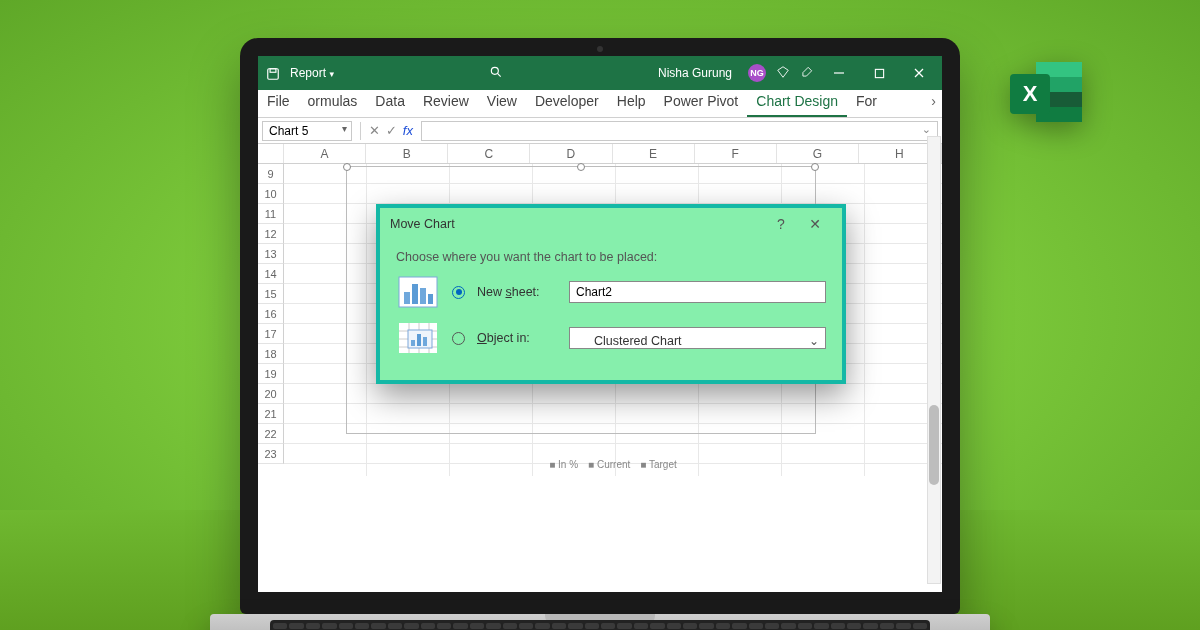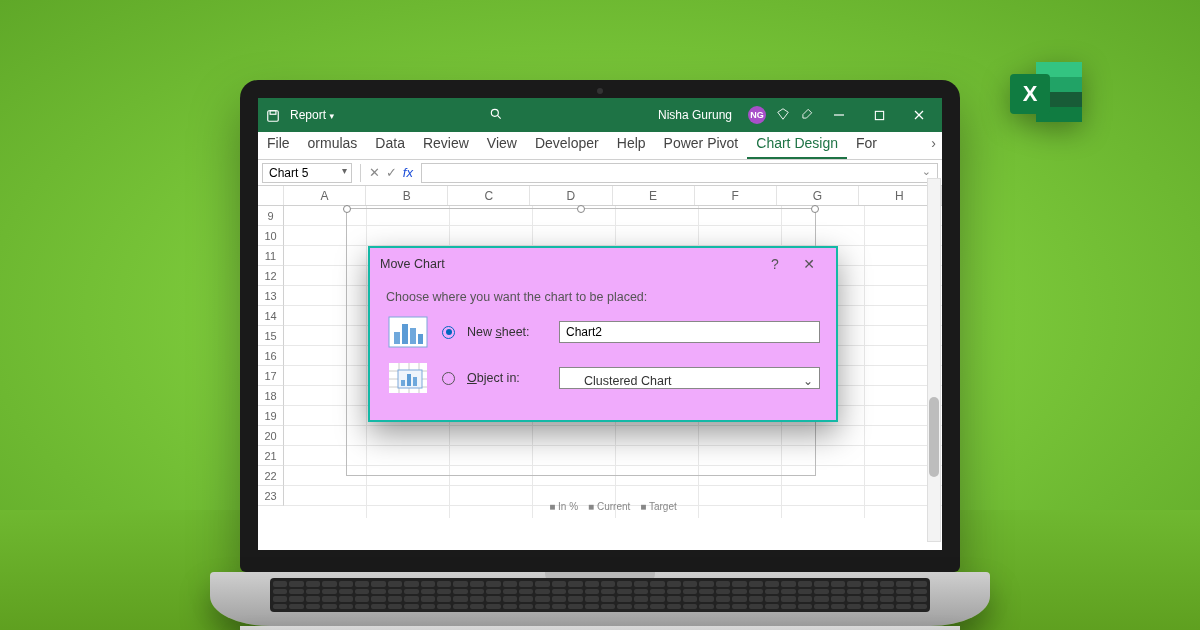--- a/index.html
+++ b/index.html
@@ -12,21 +12,21 @@
   .desk { position:absolute; left:0; right:0; bottom:0; height:120px;
     background: linear-gradient(#6fb830, #5fa020); }
   .laptop {
     position:absolute; left:50%; top:58%; transform: translate(-50%, -50%);
     width: 720px;
   }
   .screen-bezel {
     background:#1a1a1a; border-radius: 18px 18px 6px 6px; padding:18px 18px 22px 18px;
     box-shadow: 0 25px 50px rgba(0,0,0,.35);
   }
-  .screen { background:#fff; width:100%; height:452px; position:relative; overflow:hidden; }
+  .screen { background:#fff; width:100%; height:536px; position:relative; overflow:hidden; }
   .camera { position:absolute; top:8px; left:50%; width:6px; height:6px; border-radius:50%; background:#333; transform:translateX(-50%);}
   .base {
     height:24px; background:linear-gradient(#d8d8d8,#b8b8b8);
     border-radius: 0 0 14px 14px; position:relative;
     box-shadow: 0 14px 24px rgba(0,0,0,.3);
   }
   .keyboard-deck {
     margin:0 -30px; height:54px;
     background: linear-gradient(#cfcfcf,#9f9f9f);
     border-radius: 4px 4px 60px 60px / 4px 4px 30px 30px;
@@ -70,21 +70,21 @@
     repeating-linear-gradient(to bottom, transparent 0 19px, #e8e8e8 19px 20px),
     repeating-linear-gradient(to right, transparent 0 82px, #e8e8e8 82px 83px);}
   .scroll-vert{position:absolute;right:1px;top:80px;bottom:8px;width:14px;background:#f3f3f3;border:1px solid #dedede}
   .thumb-v{position:absolute;left:1px;right:1px;top:60%;height:80px;background:#bdbdbd;border-radius:7px}
   .chart-legend{position:absolute;left:50%;transform:translateX(-50%);bottom:6px;font-size:10px;color:#888;display:flex;gap:10px;filter:blur(.4px)}
   .chart-legend span::before{content:"■ ";}
   .chart-obj{position:absolute;left:62px;top:2px;width:470px;height:268px;border:1px solid #bcbcbc;background:rgba(255,255,255,.0)}
   .handle{position:absolute;width:8px;height:8px;border:1px solid #888;background:#fff;border-radius:50%}
 
   
-  .dialog{position:absolute;left:110px;top:148px;width:470px;background:#f0abfc;border:2px solid #14b8a6;box-shadow:0 12px 30px rgba(0,0,0,.4);font-size:12.5px;color:#333}
+  .dialog{position:absolute;left:118px;top:148px;width:470px;background:#86efac;border:4px solid #14b8a6;box-shadow:0 12px 30px rgba(0,0,0,.4);font-size:12.5px;color:#333}
   .dlg-title{height:32px;display:flex;align-items:center;padding:0 10px}
   .dlg-title .t{flex:1}
   .dlg-title .q,.dlg-title .x{width:34px;text-align:center;font-size:14px;color:#555}
   .dlg-body{padding:6px 16px 14px 16px}
   .prompt{margin:4px 0 10px 0;color:#555}
   .opt-row{display:flex;align-items:center;gap:12px;margin:10px 0}
   .opt-icon{width:44px;height:36px;display:flex;align-items:center;justify-content:center}
   .radio{width:13px;height:13px;border:1.5px solid #555;border-radius:50%;display:inline-flex;align-items:center;justify-content:center;flex-shrink:0}
   .radio.sel::after{content:"";width:6px;height:6px;border-radius:50%;background:#0067c0}
   .radio.sel{border-color:#0067c0}

